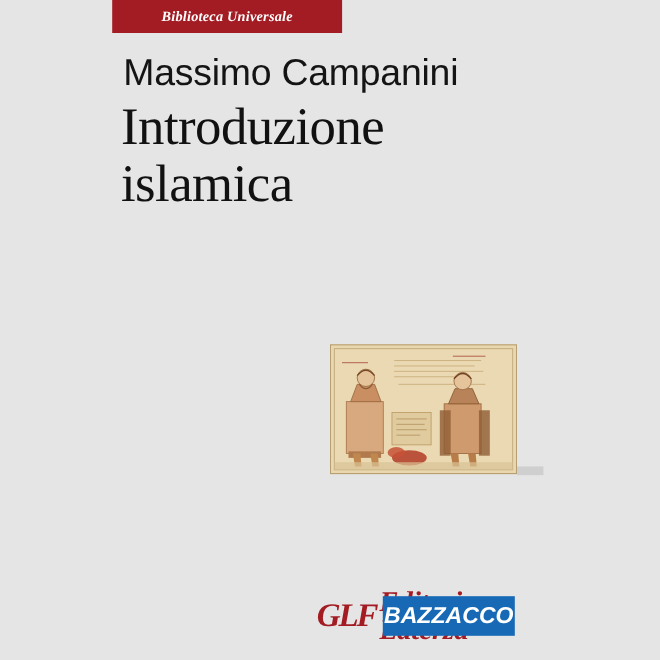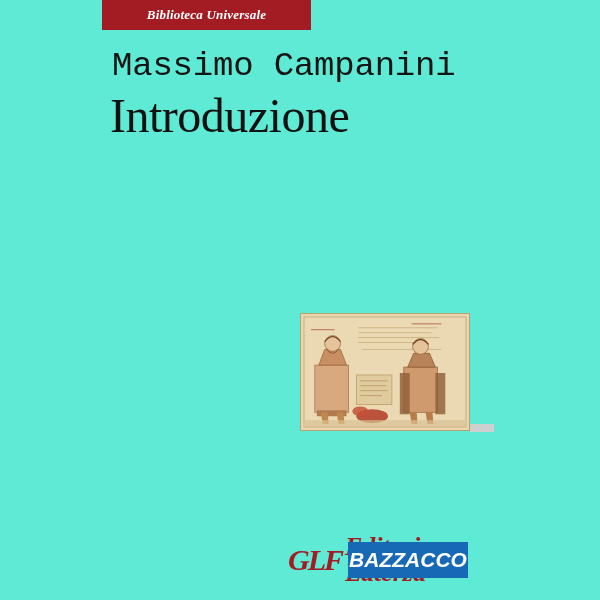--- a/index.html
+++ b/index.html
@@ -10,21 +10,21 @@
     width: 600px;
     height: 600px;
     background: #ffffff;
     font-family: "Liberation Serif", serif;
     overflow: hidden;
   }
   .cover {
     position: relative;
     width: 600px;
     height: 600px;
-    background: #5eead4;
+    background: #e5e5e5;
     box-sizing: border-box;
   }
   
   .series-banner {
     position: absolute;
     left: 102px;
     top: 0;
     width: 209px;
     height: 30px;
     background: #a31c24;
@@ -39,21 +39,21 @@
     font-weight: bold;
     font-size: 13px;
     letter-spacing: 0.2px;
     white-space: nowrap;
   }
   
   .author {
     position: absolute;
     left: 112px;
     top: 47px;
-    font-family: Liberation Mono, monospace;
+    font-family: Liberation Sans, sans-serif;
     font-size: 34px;
     color: #141414;
     letter-spacing: -0.2px;
     white-space: nowrap;
   }
   
   .title {
     position: absolute;
     left: 110px;
     top: 90px;
@@ -154,20 +154,21 @@
 <div class="cover">
 
   <div class="series-banner">
     <span class="series-banner-label">Biblioteca Universale</span>
   </div>
 
   <div class="author">Massimo Campanini</div>
 
   <div class="title">
     <span class="title-line">Introduzione</span>
+    <span class="title-line">islamica</span>
   </div>
 
   <div class="illus-shadow"></div>
 
   <div class="illustration">
     <svg class="illus-svg" viewBox="0 0 170 118" preserveAspectRatio="none">
       <rect x="0" y="0" width="170" height="118" fill="#e9d8af"></rect>
       <rect x="3" y="3" width="164" height="112" fill="#ead9b2" stroke="#c6ae80" stroke-width="1"></rect>
 
       <g stroke="#b8955f" stroke-width="0.7" opacity="0.75">

